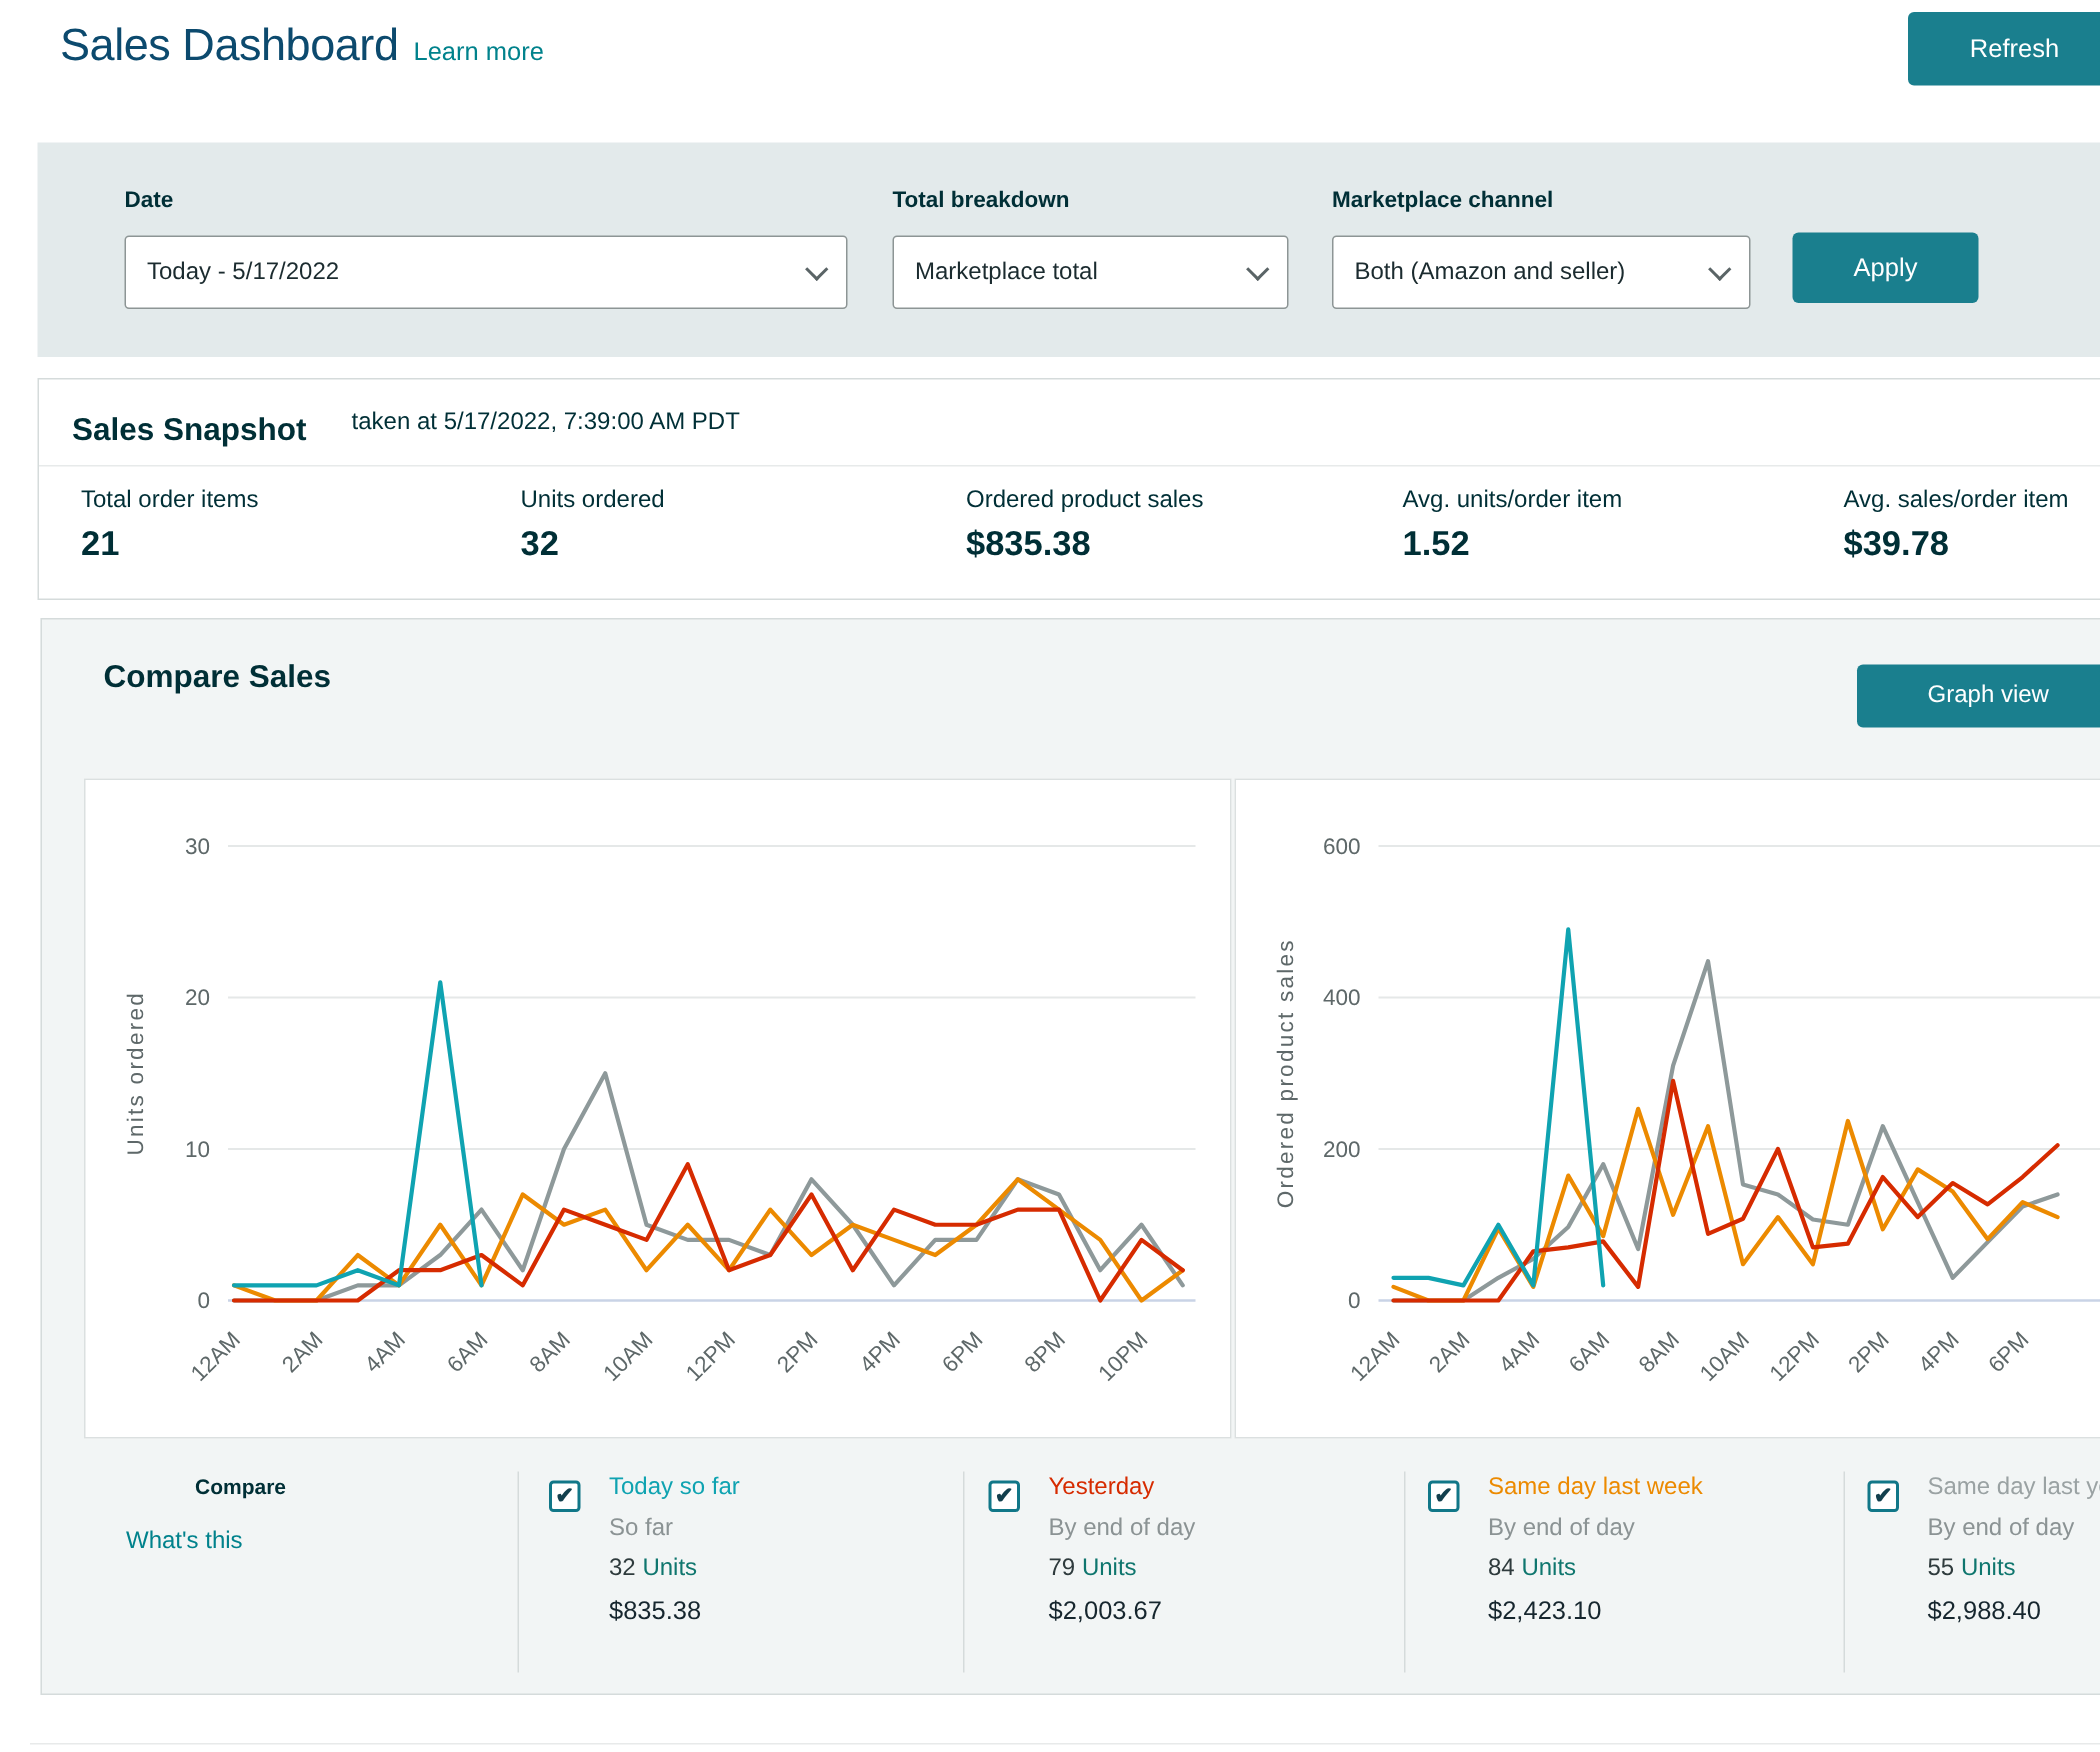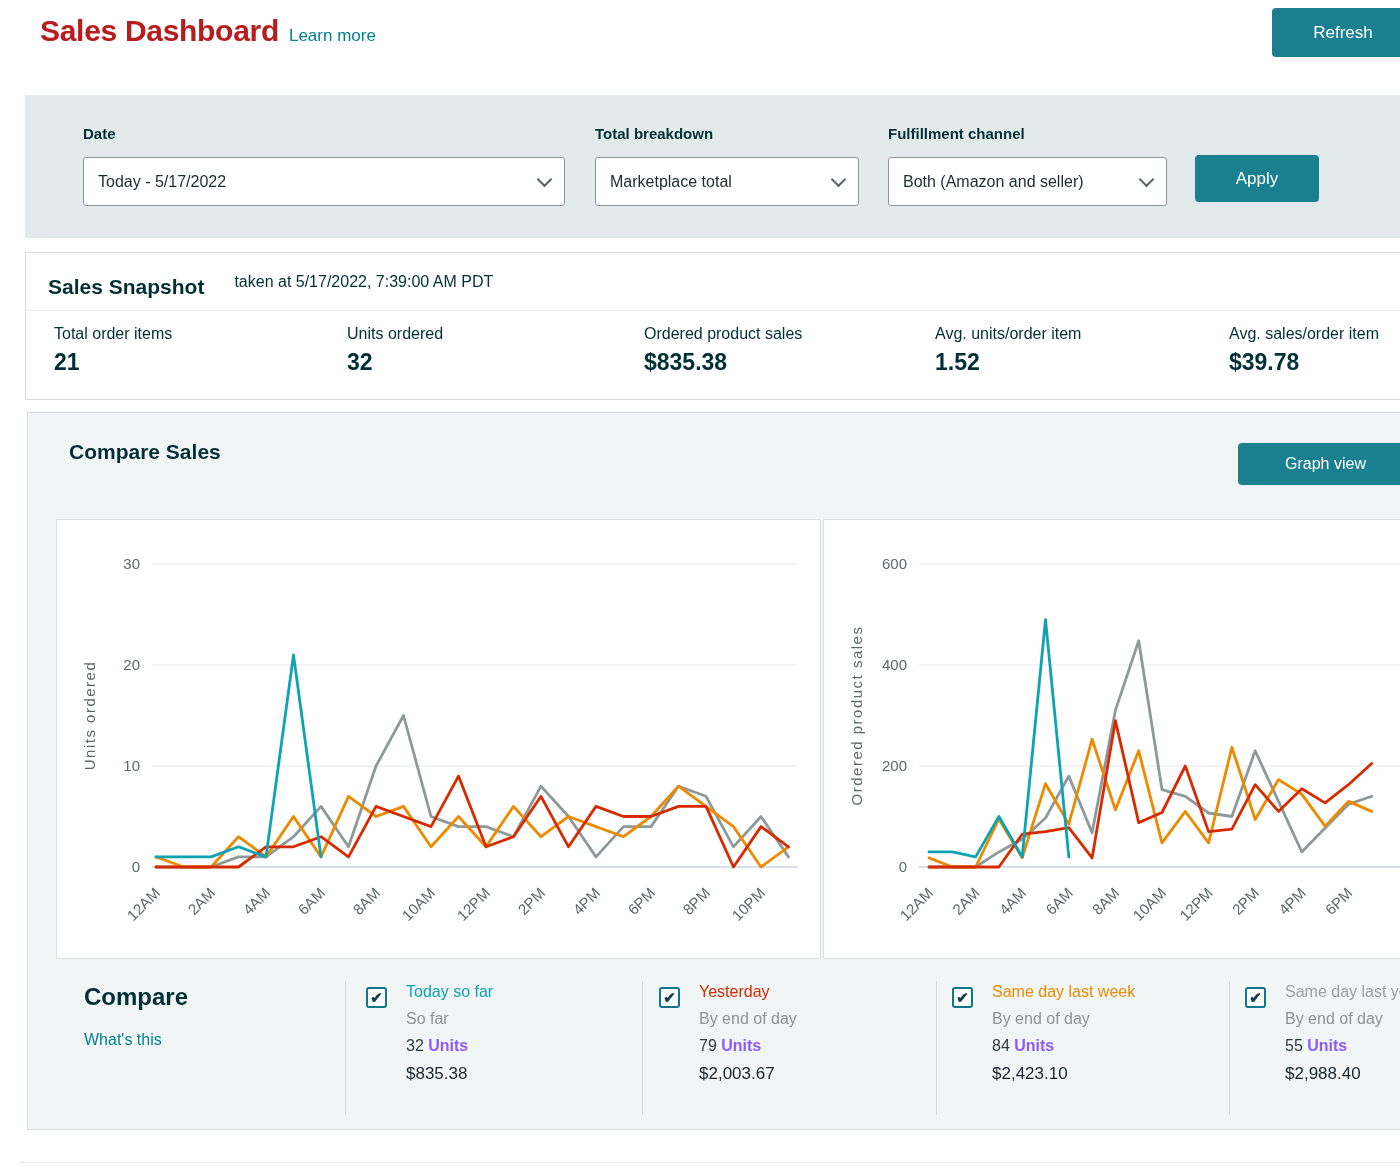--- a/index.html
+++ b/index.html
@@ -4,21 +4,21 @@
 <style>
   html,body{margin:0;padding:0;}
   body{
     width:1400px;height:1168px;position:relative;overflow:hidden;
     background:#ffffff;
     font-family:"Liberation Sans", sans-serif;
     color:#002f36;
   }
   
   .page-header{position:absolute;left:40px;top:14px;display:flex;align-items:baseline;gap:10px;}
-  .page-title{font-size:30px;font-weight:700;color:#b91c1c;letter-spacing:-0.3px;}
+  .page-title{font-size:30px;font-weight:400;color:#0c4a6e;letter-spacing:-0.3px;}
   .learn-more{font-size:17px;color:#00828c;cursor:pointer;}
   .btn{
     background:#1a7f8e;color:#ffffff;border:none;border-radius:4px;
     display:flex;align-items:center;justify-content:center;cursor:pointer;
     font-family:"Liberation Sans", sans-serif;
   }
   .refresh-btn{position:absolute;left:1272px;top:8px;width:142px;height:49px;font-size:17px;}
   
   .filter-bar{position:absolute;left:25px;top:95px;width:1390px;height:143px;background:#e3eaeb;}
   .filter-label{position:absolute;font-size:15px;font-weight:700;color:#002f36;}
@@ -41,33 +41,33 @@
   
   .compare{position:absolute;left:27px;top:412px;width:1385px;height:718px;background:#f2f5f5;border:1px solid #d5dbdb;box-sizing:border-box;}
   .compare-title{position:absolute;left:41px;top:27px;font-size:21px;font-weight:700;color:#002f36;}
   .graph-view-btn{position:absolute;left:1210px;top:30px;width:175px;height:42px;font-size:16px;}
   .chart-card{position:absolute;top:106px;background:#ffffff;border:1px solid #dbe0e0;box-sizing:border-box;}
   .chart-card.left{left:28px;width:765px;height:440px;}
   .chart-card.right{left:795px;width:600px;height:440px;}
   
   .legend-divider{position:absolute;top:568px;height:134px;width:1px;background:#d5dbdb;}
   .legend-head{position:absolute;left:56px;top:570px;}
-  .legend-head .t{font-size:24px;font-weight:700;color:#002f36;}
+  .legend-head .t{font-size:14px;font-weight:700;color:#002f36;margin-left:46px;}
   .legend-head .w{font-size:16px;color:#00828c;margin-top:20px;cursor:pointer;}
   .checkbox{
     position:absolute;width:21px;height:21px;background:#fff;border:2px solid #117788;border-radius:3px;
     display:flex;align-items:center;justify-content:center;cursor:pointer;box-sizing:border-box;
   }
   .checkbox span{color:#123f4d;font-size:15px;font-weight:700;line-height:1;}
   .legend-item{position:absolute;top:570px;width:290px;}
   .legend-item .title{font-size:16px;margin-bottom:9px;}
   .legend-item .sub{font-size:16px;color:#8b9394;margin-bottom:9px;}
   .legend-item .units{font-size:16px;margin-bottom:9px;}
   .legend-item .units .n{color:#2f3b3d;}
-  .legend-item .units .uw{color:#8b5cf6;font-weight:bold;}
+  .legend-item .units .uw{color:#0f766e;}
   .legend-item .amount{font-size:17px;color:#16262e;}
   .bottom-rule{position:absolute;left:20px;top:1162px;width:1380px;height:1px;background:#e8eaea;}
   svg text{font-family:"Liberation Sans", sans-serif;}
 </style>
 </head>
 <body>
 
 <div class="page-header">
   <div class="page-title">Sales Dashboard</div>
   <div class="learn-more">Learn more</div>
@@ -80,21 +80,21 @@
     <span>Today - 5/17/2022</span>
     <span class="chev"></span>
   </div>
 
   <div class="filter-label" style="left:570px;top:30px;">Total breakdown</div>
   <div class="select" style="left:570px;top:62px;width:264px;">
     <span>Marketplace total</span>
     <span class="chev"></span>
   </div>
 
-  <div class="filter-label" style="left:863px;top:30px;">Fulfillment channel</div>
+  <div class="filter-label" style="left:863px;top:30px;">Marketplace channel</div>
   <div class="select" style="left:863px;top:62px;width:279px;">
     <span>Both (Amazon and seller)</span>
     <span class="chev"></span>
   </div>
 
   <button class="btn apply-btn">Apply</button>
 </div>
 
 <div class="snapshot">
   <div class="snapshot-head">

